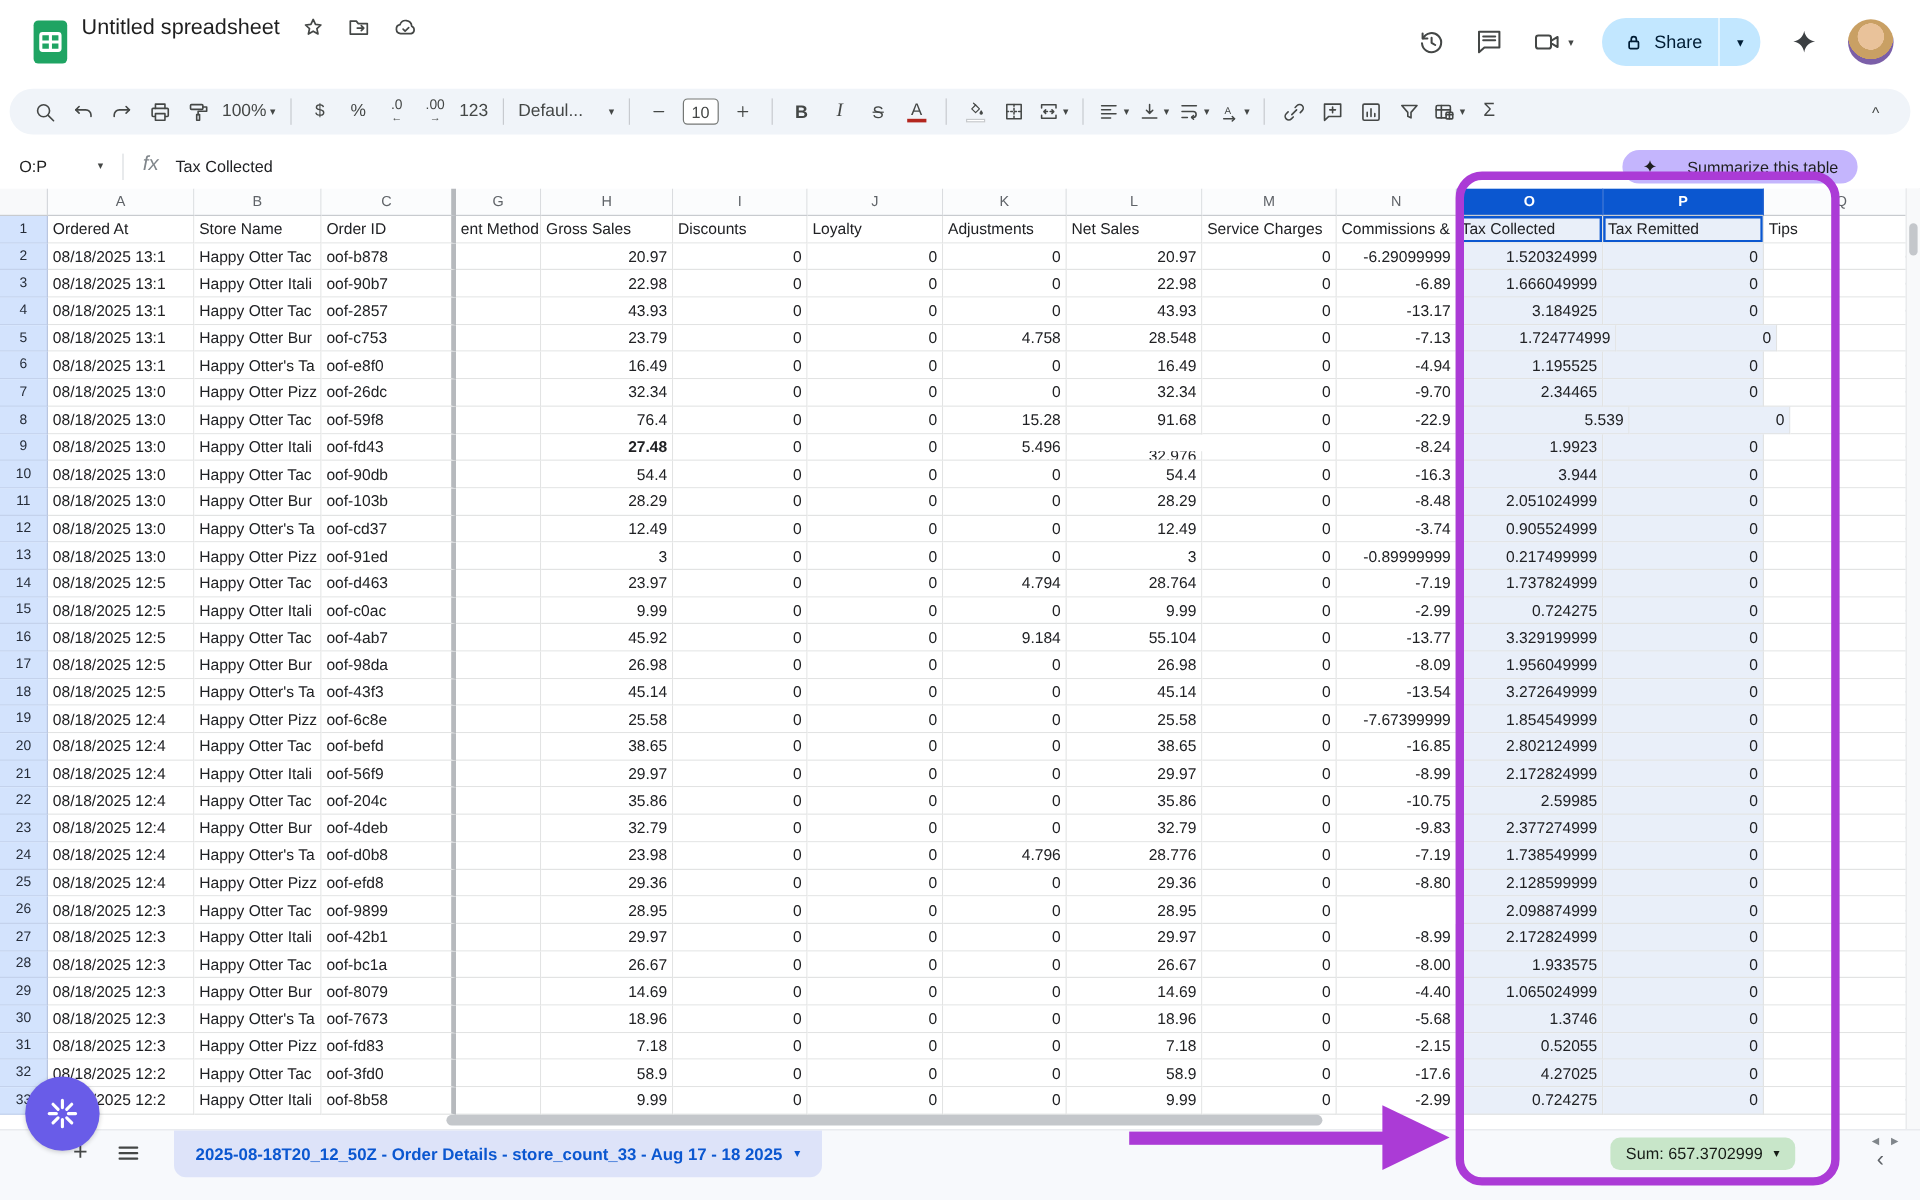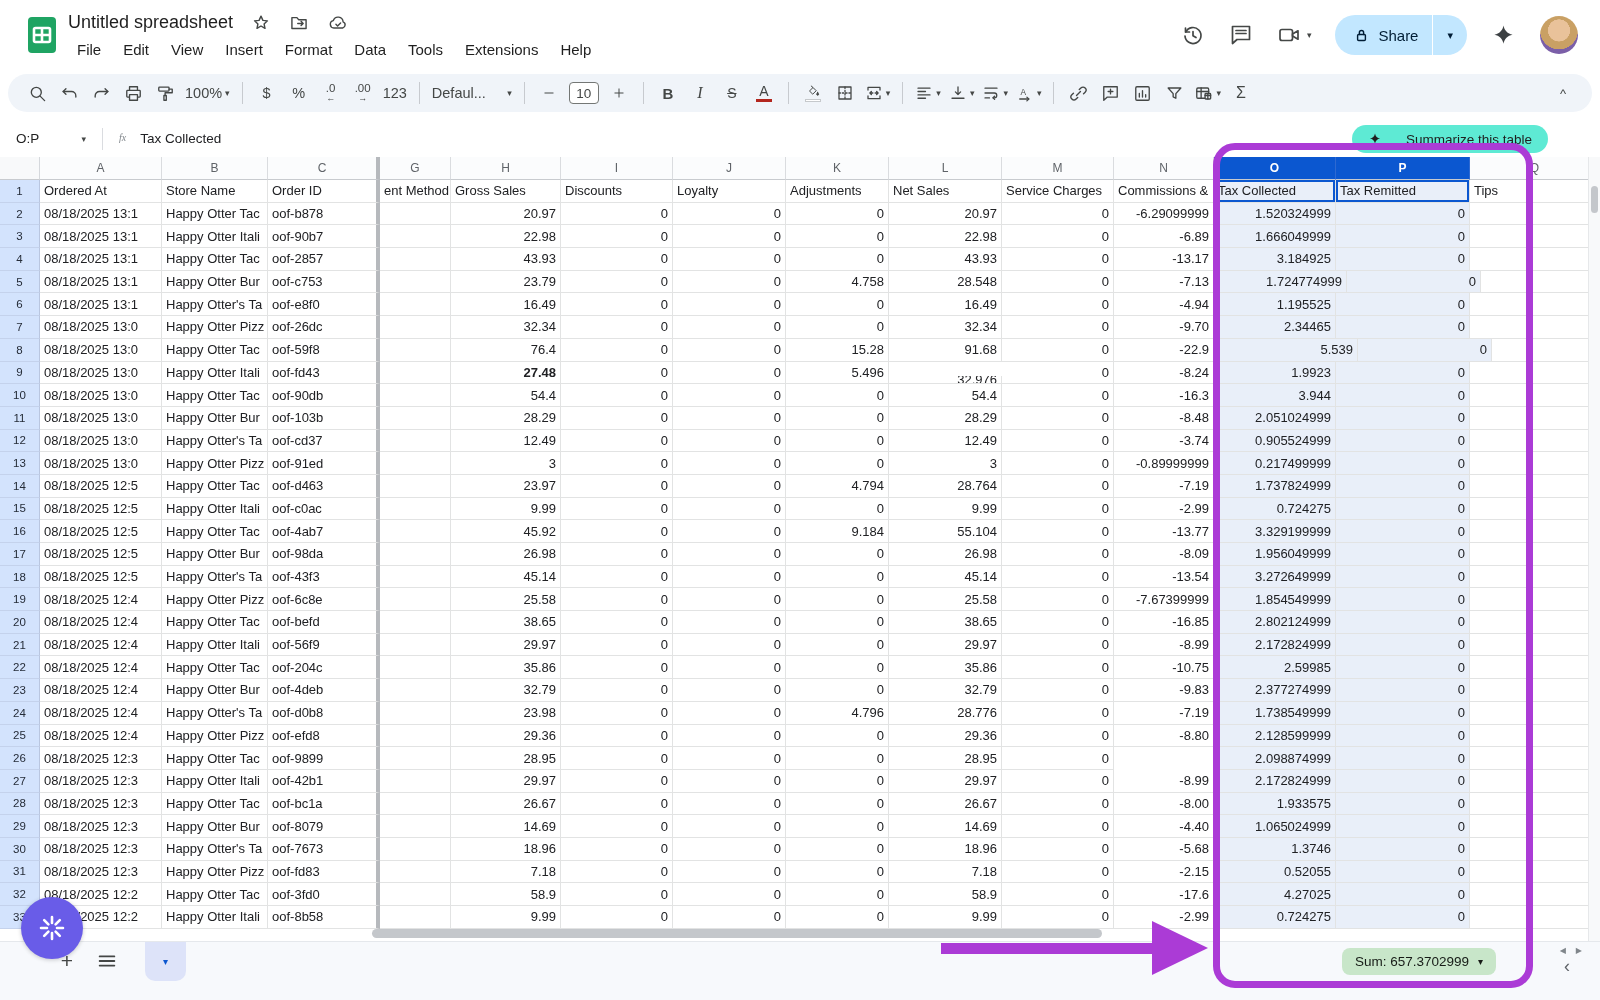--- a/index.html
+++ b/index.html
@@ -37,23 +37,23 @@
   .colorA .a{font-size:14px;font-weight:500}
   .colorA .bar{width:16px;height:3.5px;margin-top:1px}
   .decstack{display:flex;flex-direction:column;align-items:center;line-height:1;font-size:11.5px;color:#444746}
   .decstack .ar{font-size:9px;margin-top:-1px}
   #tb-spacer{flex:1}
 
   
   #formulabar{position:absolute;left:0;top:120px;width:1600px;height:37px;background:#fff;display:flex;align-items:center}
   #namebox{width:96px;display:flex;align-items:center;justify-content:space-between;padding:0 10px 0 16px;font-size:13.5px}
   #fb-sep{width:1px;height:22px;background:#dadce0;margin:0 6px}
-  #fx{font-style:italic;font-family:Liberation Serif, serif;color:#80868b;font-size:10px;margin:0 14px 3px 10px}
+  #fx{font-style:italic;font-family:Liberation Sans, sans-serif;color:#80868b;font-size:17px;margin:0 14px 3px 10px}
   #formula-text{font-size:13.5px;color:#202124}
-  #summarize{position:absolute;right:52px;top:5px;height:28px;display:flex;align-items:center;gap:24px;background:#5eead4;border-radius:14px;padding:0 16px;font-size:13.5px;color:#1f1f1f}
+  #summarize{position:absolute;right:52px;top:5px;height:28px;display:flex;align-items:center;gap:24px;background:#c4b5fd;border-radius:14px;padding:0 16px;font-size:13.5px;color:#1f1f1f}
 
   
   #grid{position:absolute;left:0;top:157px;width:1600px;height:784px;background:#fff;overflow:hidden}
   .hdrrow{display:flex;height:23px}
   .corner{width:40px;flex:none;background:#f8f9fa;border-right:1px solid #d5d8dc;border-bottom:1px solid #c8cbcf}
   .colhead{flex:none;background:#fbfcfd;border-right:1px solid #dadcdf;border-bottom:1px solid #c8cbcf;display:flex;align-items:center;justify-content:center;font-size:12px;color:#5f6368}
   .colhead.selhd{background:#0b57d0;color:#fff;font-weight:bold;border-right-color:#2e69d1}
   .gridrow{display:flex;height:22.7px}
   .rownum{width:40px;flex:none;background:#d3e3fd;border-right:1px solid #b9c6e0;border-bottom:1px solid #c4d2ec;display:flex;align-items:center;justify-content:center;font-size:11.5px;color:#252c38}
   .cell{flex:none;border-right:1px solid #e2e3e3;border-bottom:1px solid #e2e3e3;padding:0 4px;font-size:13px;color:#202124;display:flex;align-items:center;white-space:nowrap;overflow:hidden;background:#fff}
@@ -111,31 +111,20 @@
           <path d="M10.5 12.5h6.5M14.5 10l2.5 2.5-2.5 2.5"></path>
         </svg>
       </span>
     <span>
         <svg width="22" height="20" viewBox="0 0 24 24" class="ic">
           <path d="M7 18a4.5 4.5 0 01-.6-8.9 6 6 0 0111.7 1.5A3.9 3.9 0 0117.6 18H7z"></path>
           <path d="M9.5 13.6l2 2 3.6-3.6"></path>
         </svg>
       </span>
   </div>
-  <nav id="menubar">
-      <span class="menu-item">File</span>
-      <span class="menu-item">Edit</span>
-      <span class="menu-item">View</span>
-      <span class="menu-item">Insert</span>
-      <span class="menu-item">Format</span>
-      <span class="menu-item">Data</span>
-      <span class="menu-item">Tools</span>
-      <span class="menu-item">Extensions</span>
-      <span class="menu-item">Help</span>
-    </nav>
   <div id="nav-right">
     <span class="navbtn">
         <svg width="24" height="24" viewBox="0 0 24 24" class="ic">
           <path d="M4.5 5v4h4"></path>
           <path d="M4.8 9A8 8 0 114 13"></path>
           <path d="M12 8.5v4.2l3 1.8"></path>
         </svg>
       </span>
     <span class="navbtn">
         <svg width="24" height="24" viewBox="0 0 24 24" class="ic">
@@ -951,20 +940,21 @@
 <div id="hthumb"></div>
 
 <div id="bottombar">
   <span id="addsheet">+</span>
   <span id="allsheets">
       <svg width="22" height="22" viewBox="0 0 24 24" class="ic" style="stroke-width:2">
         <path d="M4 7h16M4 12h16M4 17h16"></path>
       </svg>
     </span>
   <div id="sheettab">
+    <span class="lbl">2025-08-18T20_12_50Z - Order Details - store_count_33 - Aug 17 - 18 2025</span>
     <span class="caret">▾</span>
   </div>
   <div id="sumchip">
     <span>Sum: 657.3702999</span>
     <span class="caret">▾</span>
   </div>
   <span id="tabnav">
     <span>◀</span>
     <span>▶</span>
   </span>

